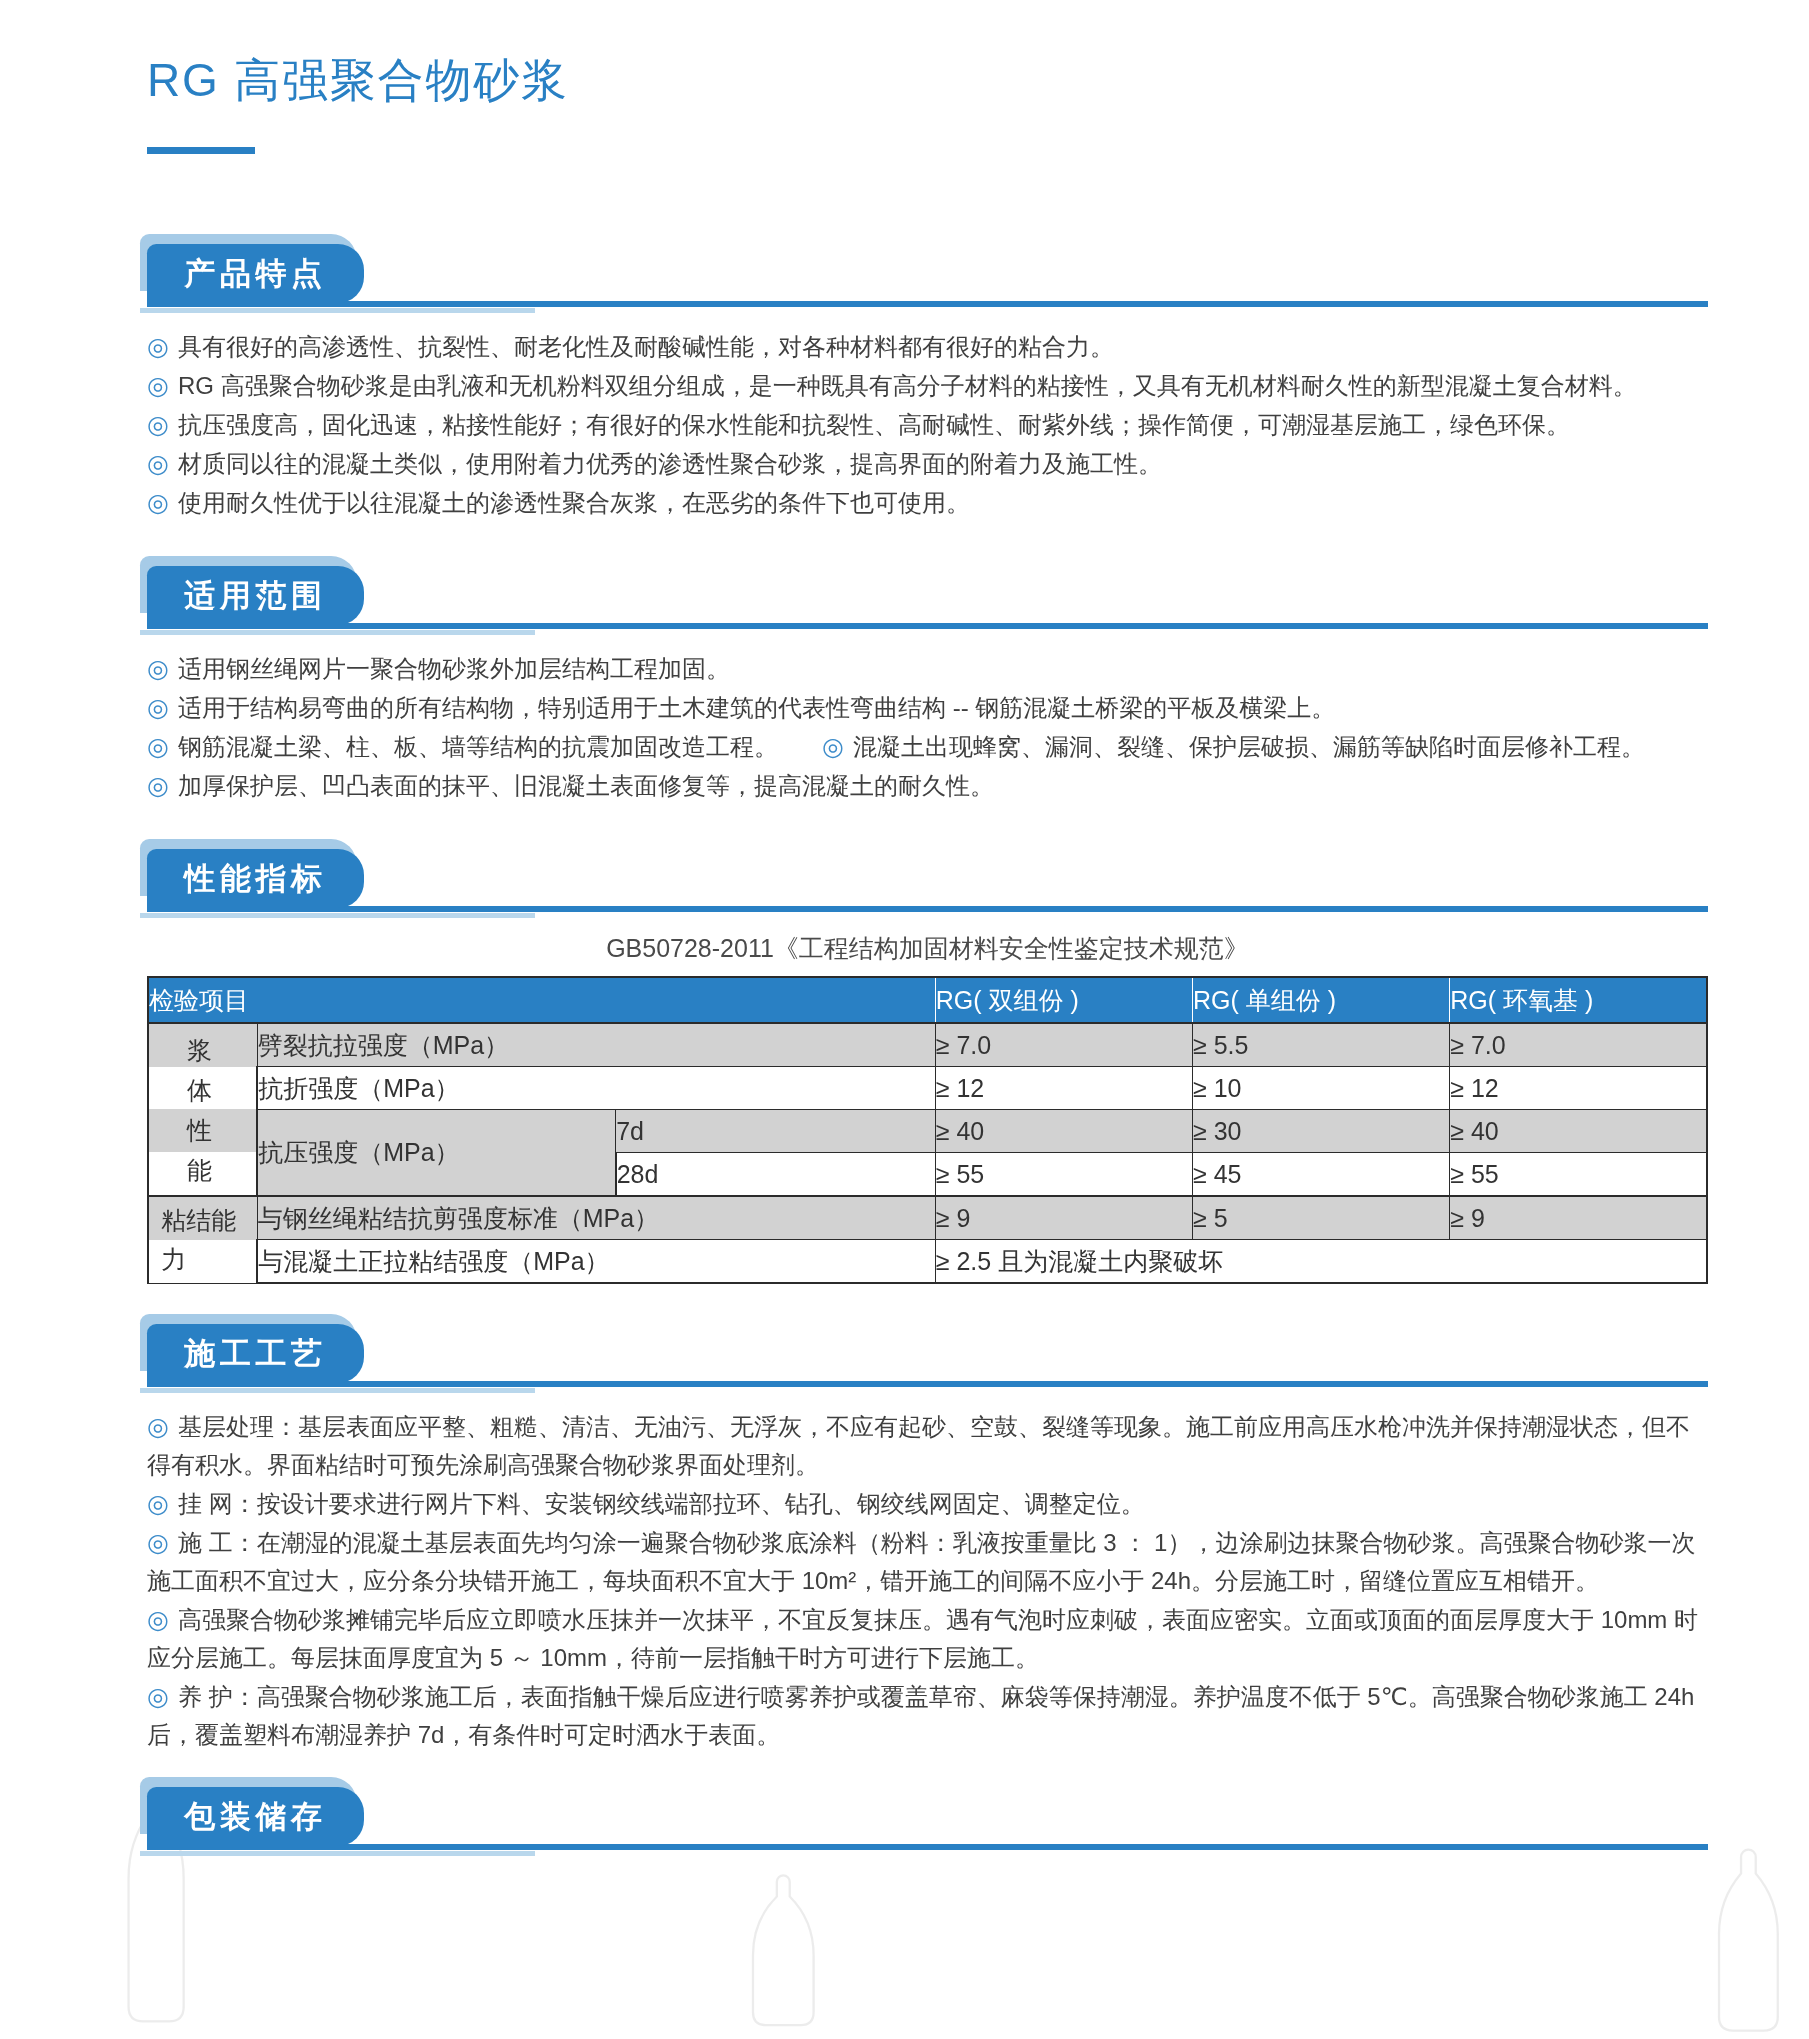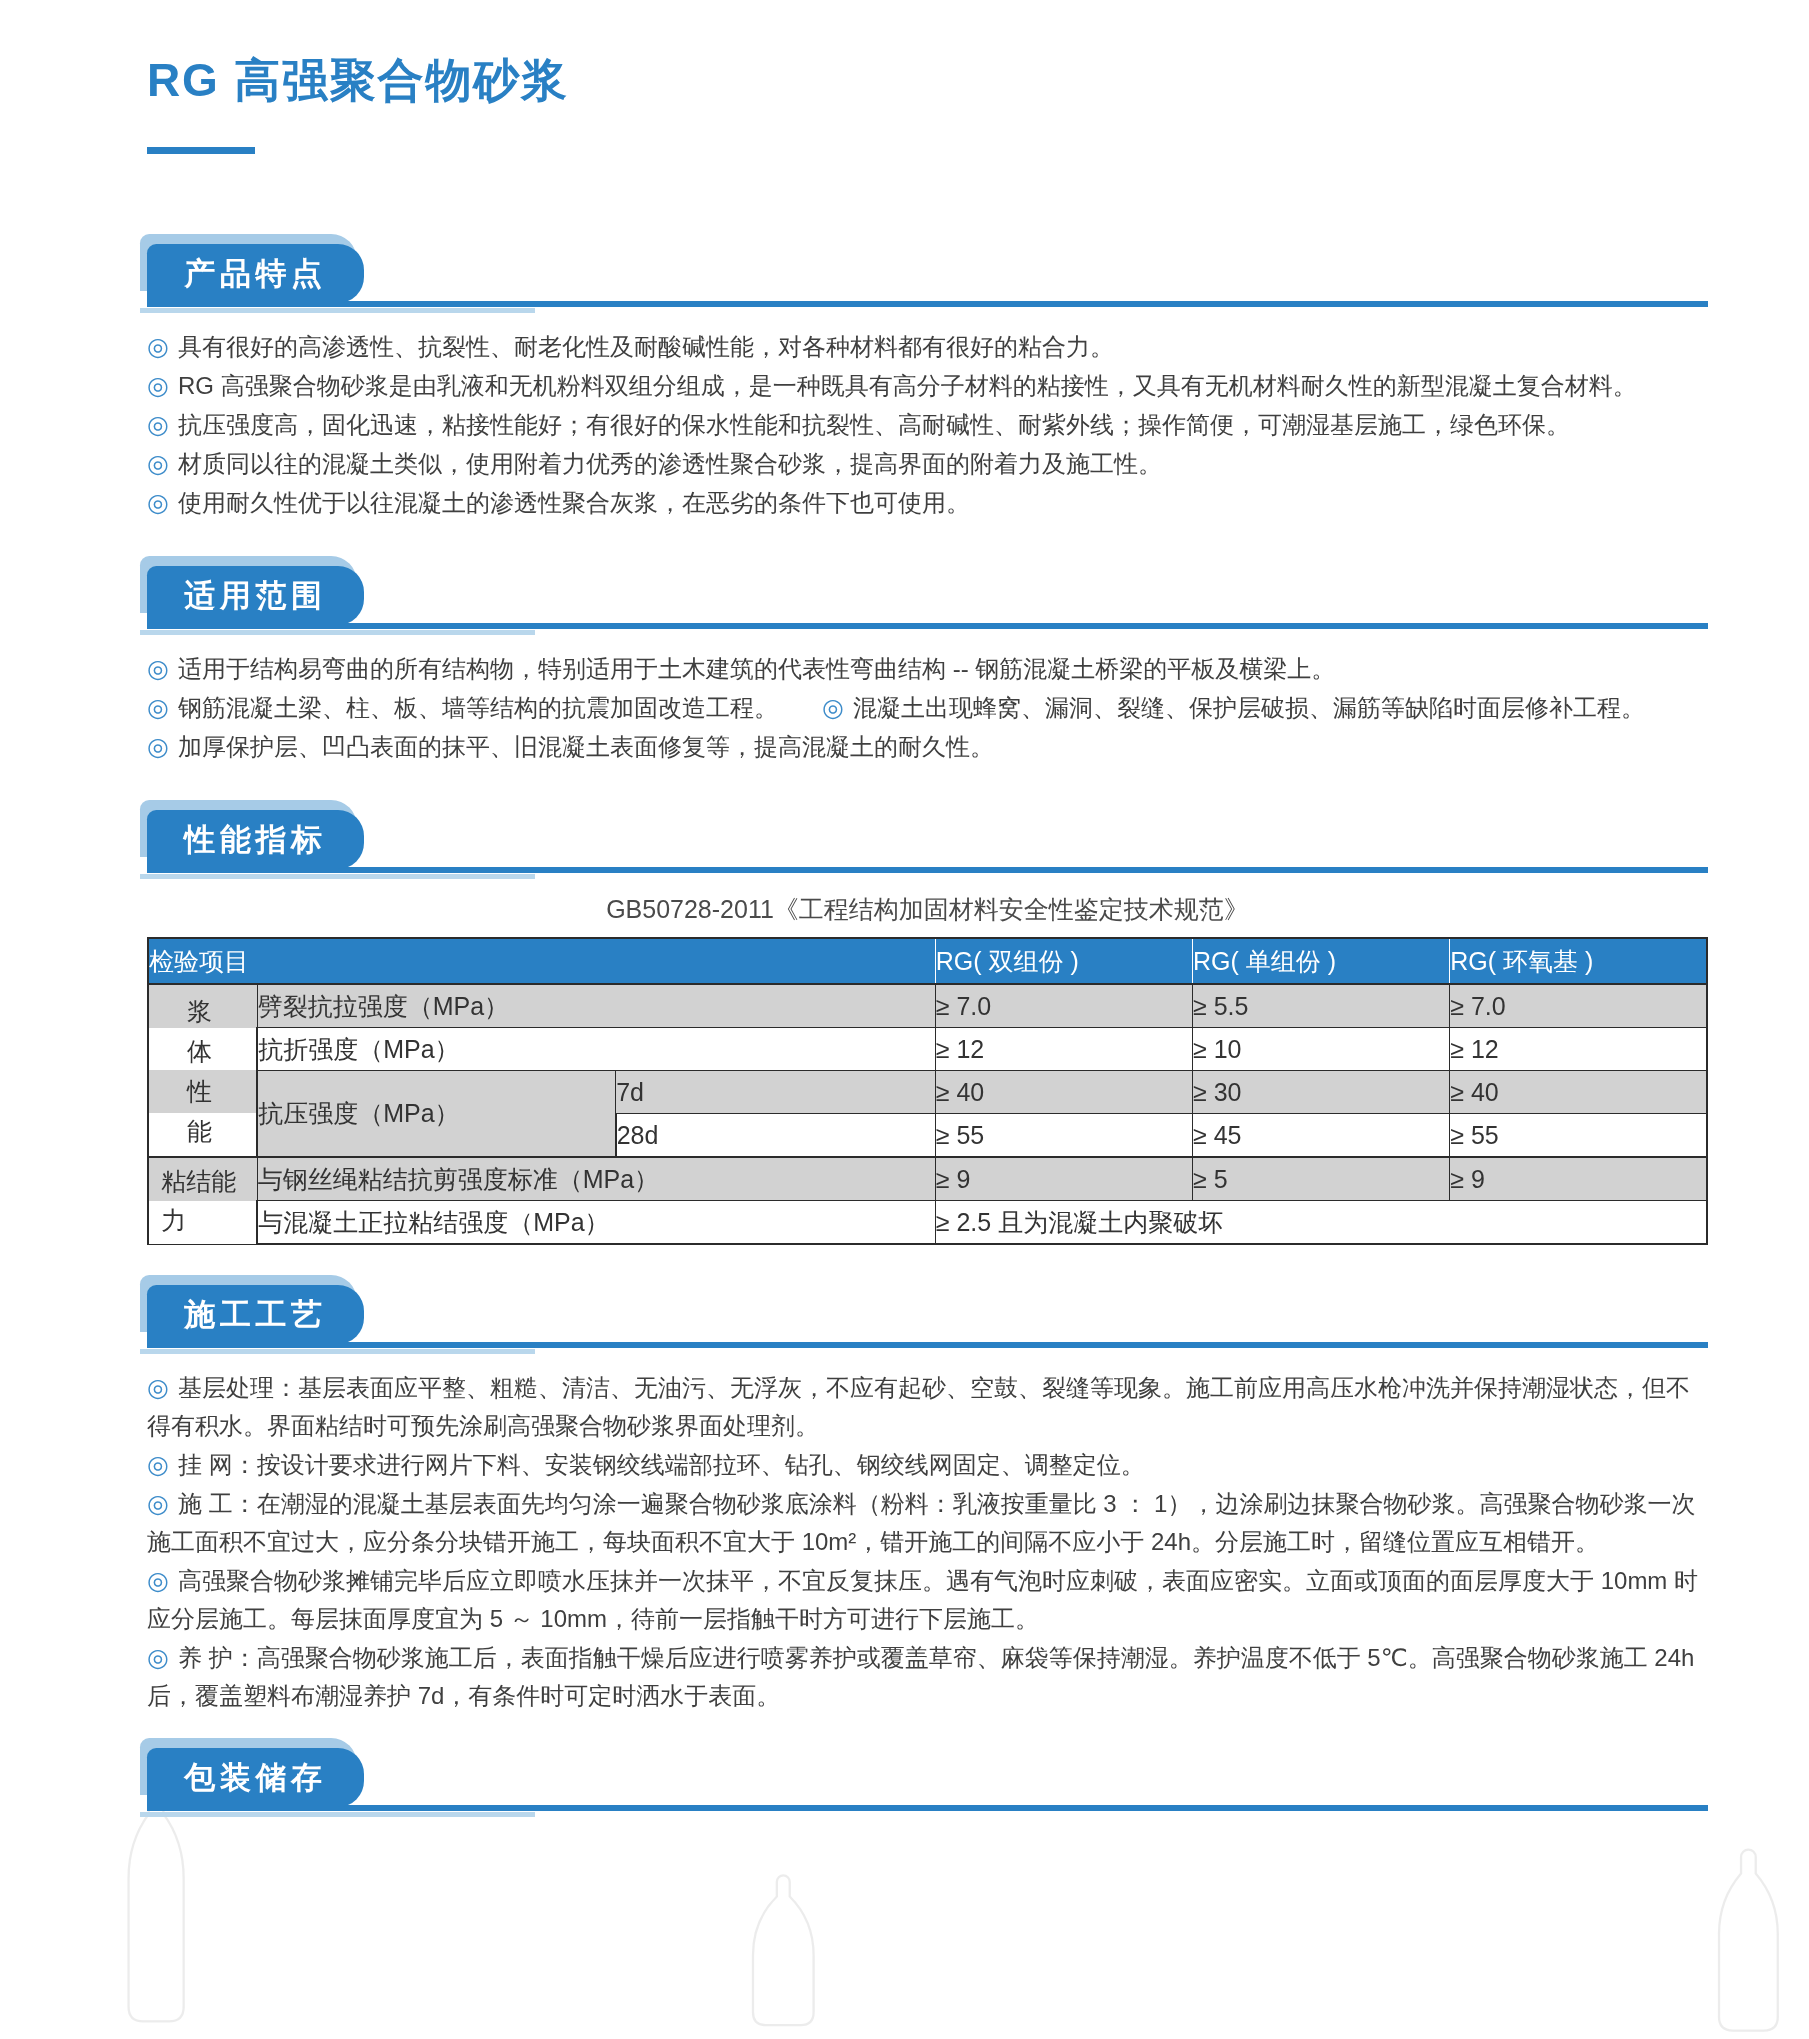--- a/index.html
+++ b/index.html
@@ -12,21 +12,21 @@
     position:relative;
   }
   .content{
     position:relative;
     padding:24px 101px 0 147px;
     z-index:1;
   }
   
   .doc-title{
     font-size:46px;
-    font-weight:700;
+    font-weight:400;
     color:#2980c4;
     letter-spacing:1.8px;
     line-height:50px;
   }
   .title-bar{
     width:108px;height:7.3px;
     background:#2980c4;
     margin-top:42px;
   }
   
@@ -171,20 +171,21 @@
   </div>
 
   <div class="section">
     <div class="sec-head">
       <div class="tab-ghost"></div>
       <div class="rule-ghost"></div>
       <div class="rule"></div>
       <div class="tab">适用范围</div>
     </div>
     <div class="bullets">
+      <p class="bullet"><span class="mk">◎</span><span>适用钢丝绳网片一聚合物砂浆外加层结构工程加固。</span></p>
       <p class="bullet"><span class="mk">◎</span><span>适用于结构易弯曲的所有结构物，特别适用于土木建筑的代表性弯曲结构 -- 钢筋混凝土桥梁的平板及横梁上。</span></p>
       <p class="bullet"><span class="mk">◎</span><span>钢筋混凝土梁、柱、板、墙等结构的抗震加固改造工程。</span><span class="mk mk2">◎</span><span>混凝土出现蜂窝、漏洞、裂缝、保护层破损、漏筋等缺陷时面层修补工程。</span></p>
       <p class="bullet"><span class="mk">◎</span><span>加厚保护层、凹凸表面的抹平、旧混凝土表面修复等，提高混凝土的耐久性。</span></p>
     </div>
   </div>
 
   <div class="section">
     <div class="sec-head">
       <div class="tab-ghost"></div>
       <div class="rule-ghost"></div>

